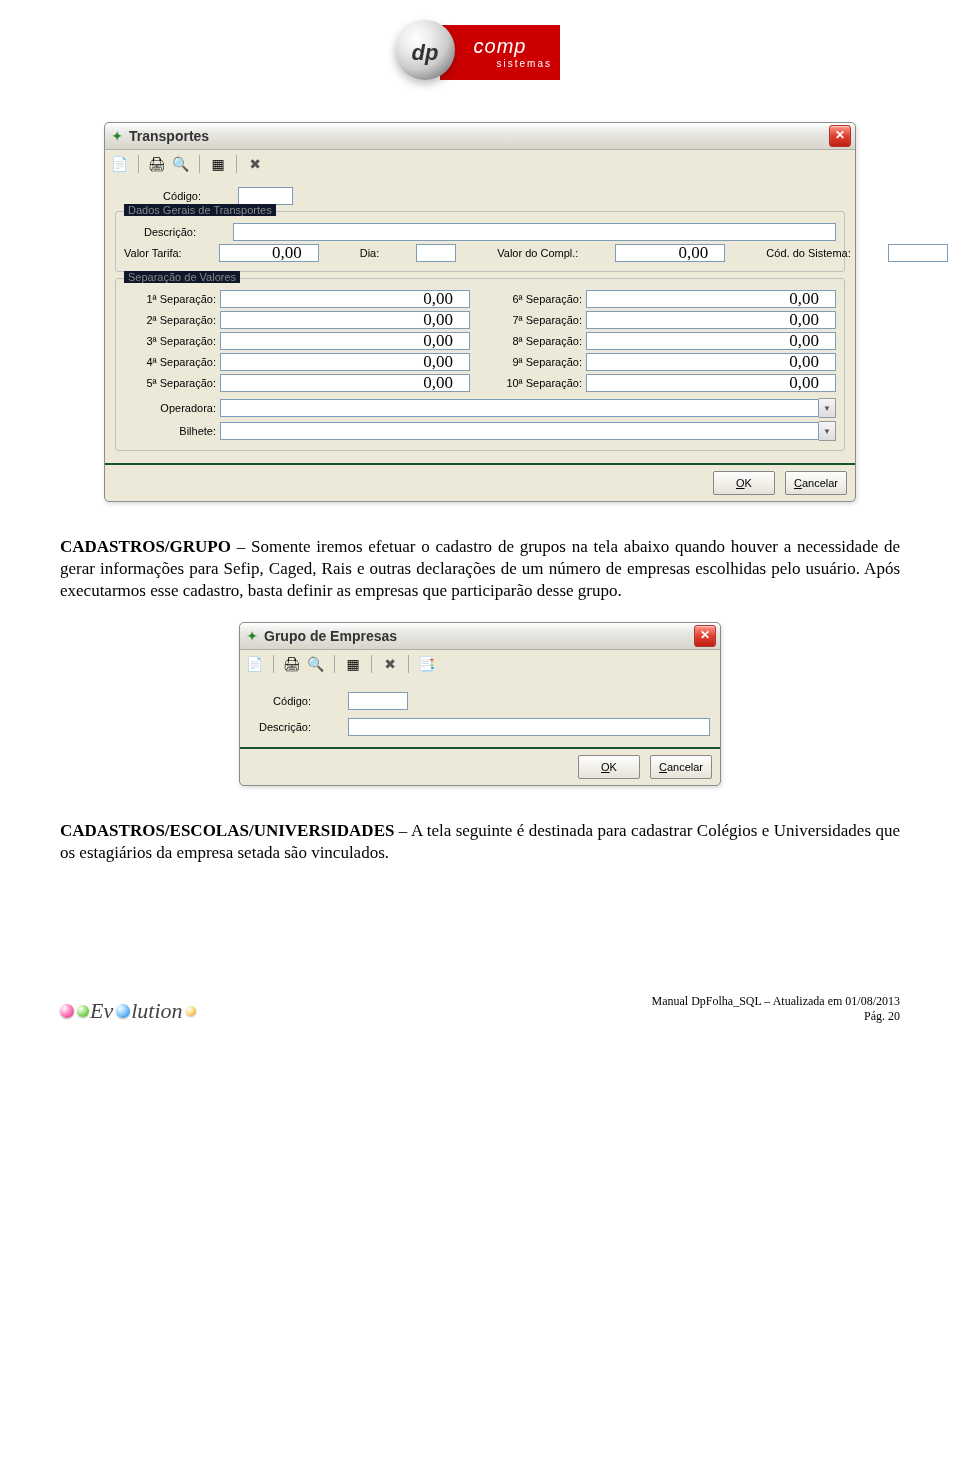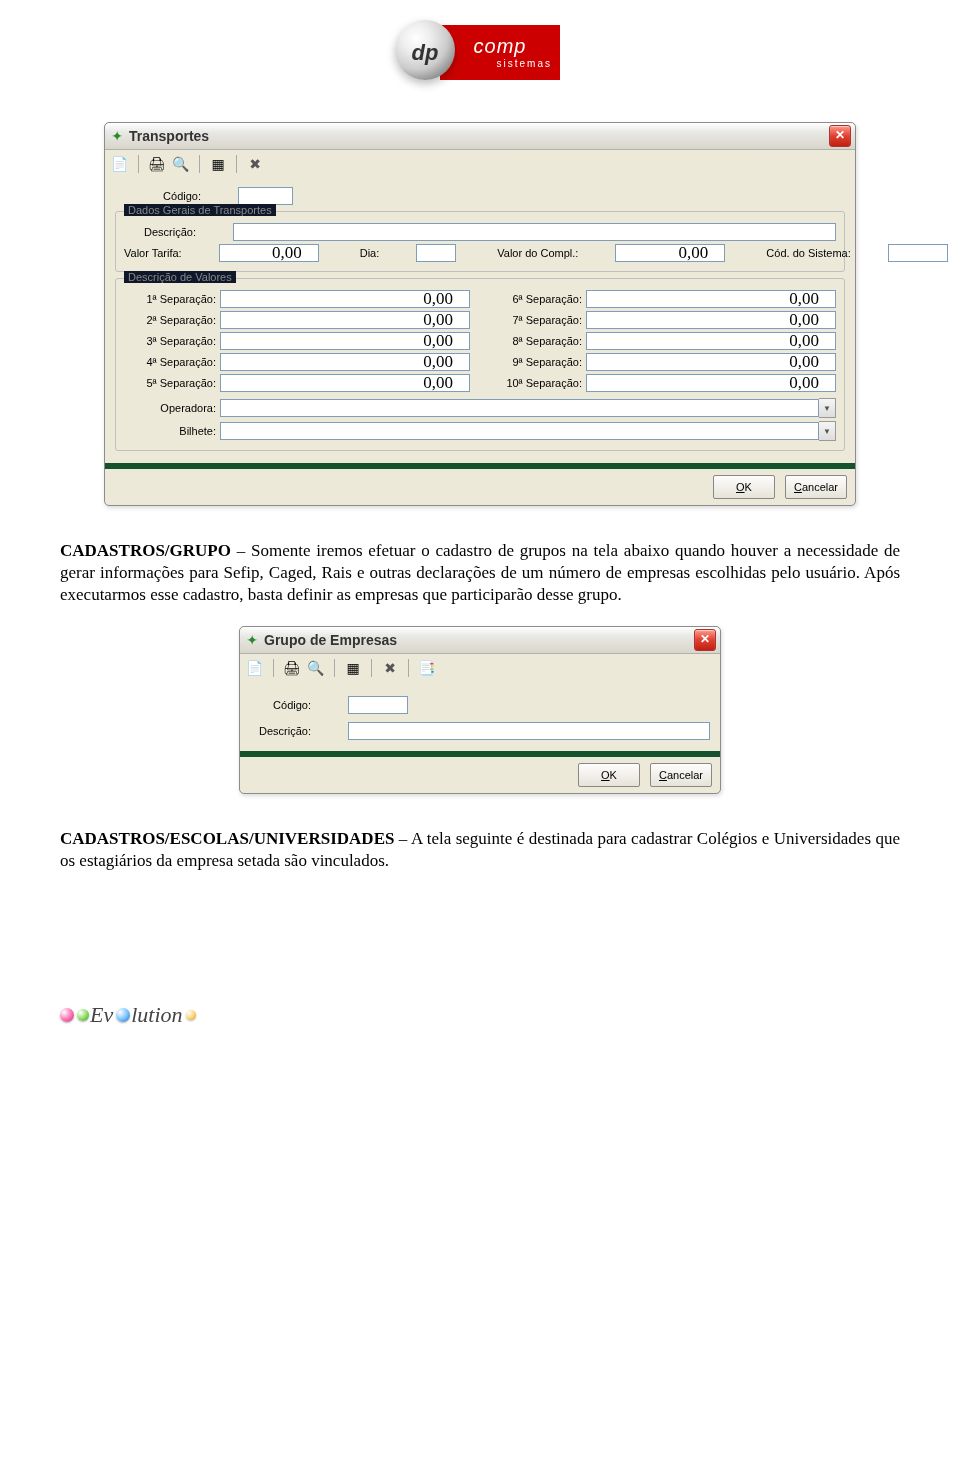--- a/index.html
+++ b/index.html
@@ -105,21 +105,21 @@
   .combo .inp { flex:1; text-align:left; }
   .combo .dd {
     width:16px; height:18px; border:1px solid #999; border-left:none;
     background: linear-gradient(to bottom,#f5f5f5,#ddd);
     display:flex; align-items:center; justify-content:center;
     font-size:8px; color:#555;
   }
 
   .btnbar {
     display:flex; justify-content:flex-end; gap:10px; padding:6px 8px;
-    border-top:6px solid #14532d;
+    border-top:2px solid #14532d;
   }
   .btn {
     min-width:60px; height:22px; border:1px solid #888;
     background: linear-gradient(to bottom,#fdfdfd,#e6e3d8);
     font-size:11px; display:flex; align-items:center; justify-content:center;
     border-radius:2px;
   }
   .btn u { text-decoration:underline; }
 
   .para {
@@ -202,21 +202,21 @@
           <span class="lbl" style="margin-left:8px">Dia:</span>
           <input class="inp inpL" style="width: 40px;" value="">
           <span class="lbl" style="margin-left:8px">Valor do Compl.:</span>
           <input class="inp" style="width: 110px;" value="0,00">
           <span class="lbl" style="margin-left:8px">Cód. do Sistema:</span>
           <input class="inp inpL" style="width: 60px;" value="">
         </div>
       </div>
 
       <div class="grpbox">
-        <span class="legend">Descrição de Valores</span>
+        <span class="legend">Separação de Valores</span>
         <div class="twocol">
           <div class="colh" id="col-left">
               <div class="sep-row">
                 <span class="lbl">1ª Separação:</span>
                 <input class="inp" value="0,00" style="">
               </div>
               <div class="sep-row">
                 <span class="lbl">2ª Separação:</span>
                 <input class="inp" value="0,00" style="">
               </div>
@@ -330,15 +330,19 @@
 
   <div class="footer">
     <div class="ev-logo">
       <span class="dot d1"></span>
       <span class="dot d2"></span>
       <span class="txt">Ev</span>
       <span class="dot d3"></span>
       <span class="txt">lution</span>
       <span class="dot d4"></span>
     </div>
+    <div class="footer-right">
+      <div>Manual DpFolha_SQL – Atualizada em 01/08/2013</div>
+      <div>Pág. 20</div>
+    </div>
   </div>
 
 </div>
 
 </body></html>

